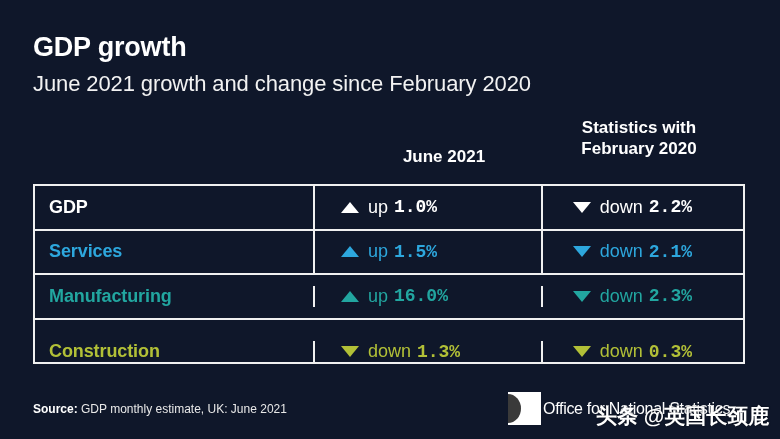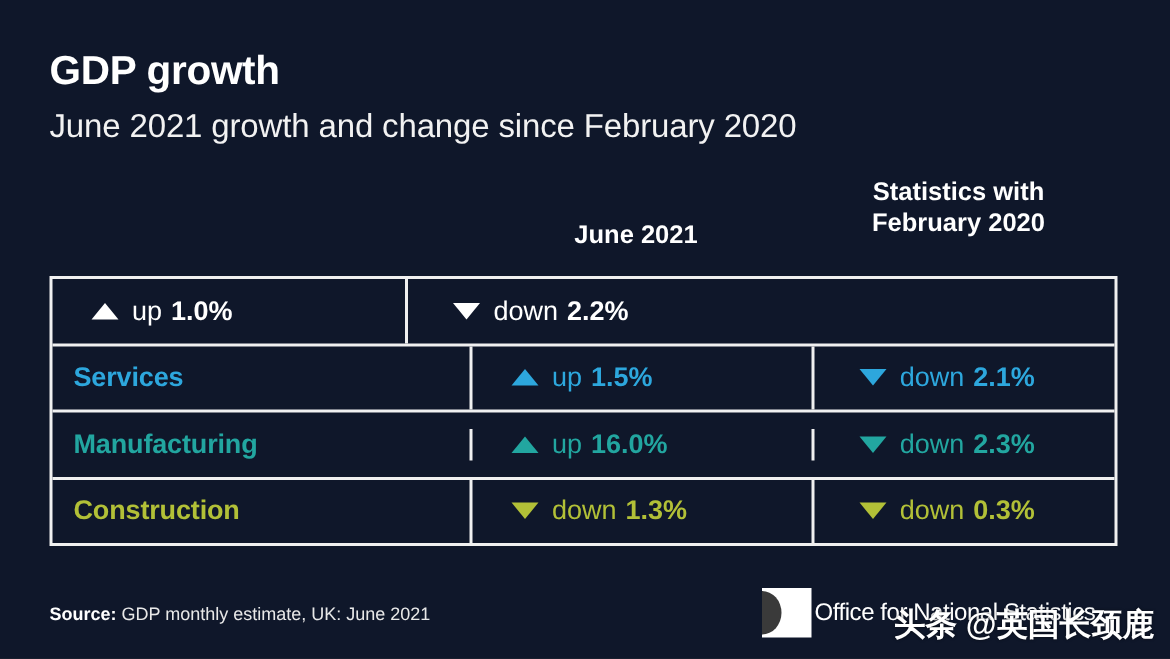--- a/index.html
+++ b/index.html
@@ -46,21 +46,21 @@
   
   .colhead {
     position: absolute;
     font-size: 17px;
     font-weight: bold;
     color: #ffffff;
     line-height: 1.23;
     white-space: nowrap;
   }
   .colhead-1 {
-    left: 321px;
+    left: 341px;
     top: 147px;
     width: 206px;
     text-align: center;
   }
   .colhead-2 {
     left: 533px;
     top: 118px;
     width: 212px;
     text-align: center;
   }
@@ -129,20 +129,21 @@
     border-left: 9px solid transparent;
     border-right: 9px solid transparent;
     border-top: 11px solid currentColor;
   }
   .dir {
     font-weight: normal;
     margin-right: 6px;
   }
   .pct {
     font-weight: bold;
+    font-family: Liberation Mono, monospace;
   }
 
   
   .source {
     position: absolute;
     left: 33px;
     top: 402px;
     font-size: 12px;
     color: #e8e8e8;
     white-space: nowrap;
@@ -208,20 +209,23 @@
 
   <div class="colhead colhead-1">June 2021</div>
   <div class="colhead colhead-2">
     <span>Statistics with</span><br>
     <span>February 2020</span>
   </div>
 
   <div class="table">
 
     <div class="row" style="color: rgb(255, 255, 255);">
+      <div class="cell cell-label">
+        <span>GDP</span>
+      </div>
       <div class="cell cell-value">
         <span class="arrow up"></span>
         <span class="dir">up</span>
         <span class="pct">1.0%</span>
       </div>
       <div class="cell cell-value wide">
         <span class="arrow down"></span>
         <span class="dir">down</span>
         <span class="pct">2.2%</span>
       </div>
@@ -252,21 +256,21 @@
         <span class="dir">up</span>
         <span class="pct">16.0%</span>
       </div>
       <div class="cell cell-value wide">
         <span class="arrow down"></span>
         <span class="dir">down</span>
         <span class="pct">2.3%</span>
       </div>
     </div>
 
-    <div class="row" style="color: rgb(178, 192, 55);">
+    <div class="row" style="color: rgb(178, 192, 55); align-items: flex-end;">
       <div class="cell cell-label">
         <span>Construction</span>
       </div>
       <div class="cell cell-value">
         <span class="arrow down"></span>
         <span class="dir">down</span>
         <span class="pct">1.3%</span>
       </div>
       <div class="cell cell-value wide">
         <span class="arrow down"></span>

